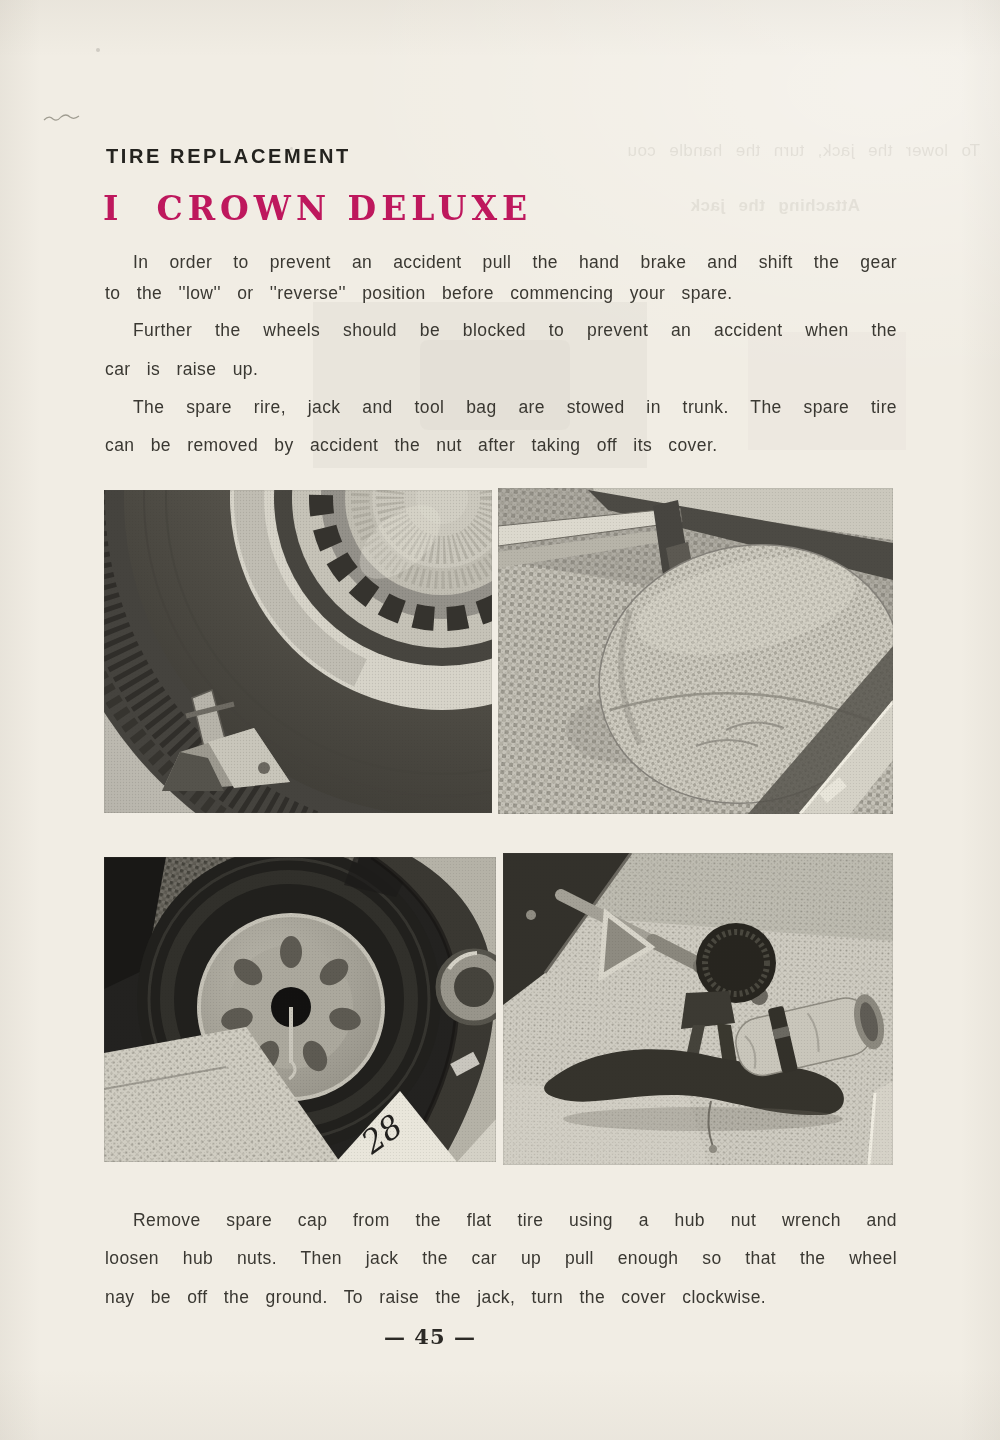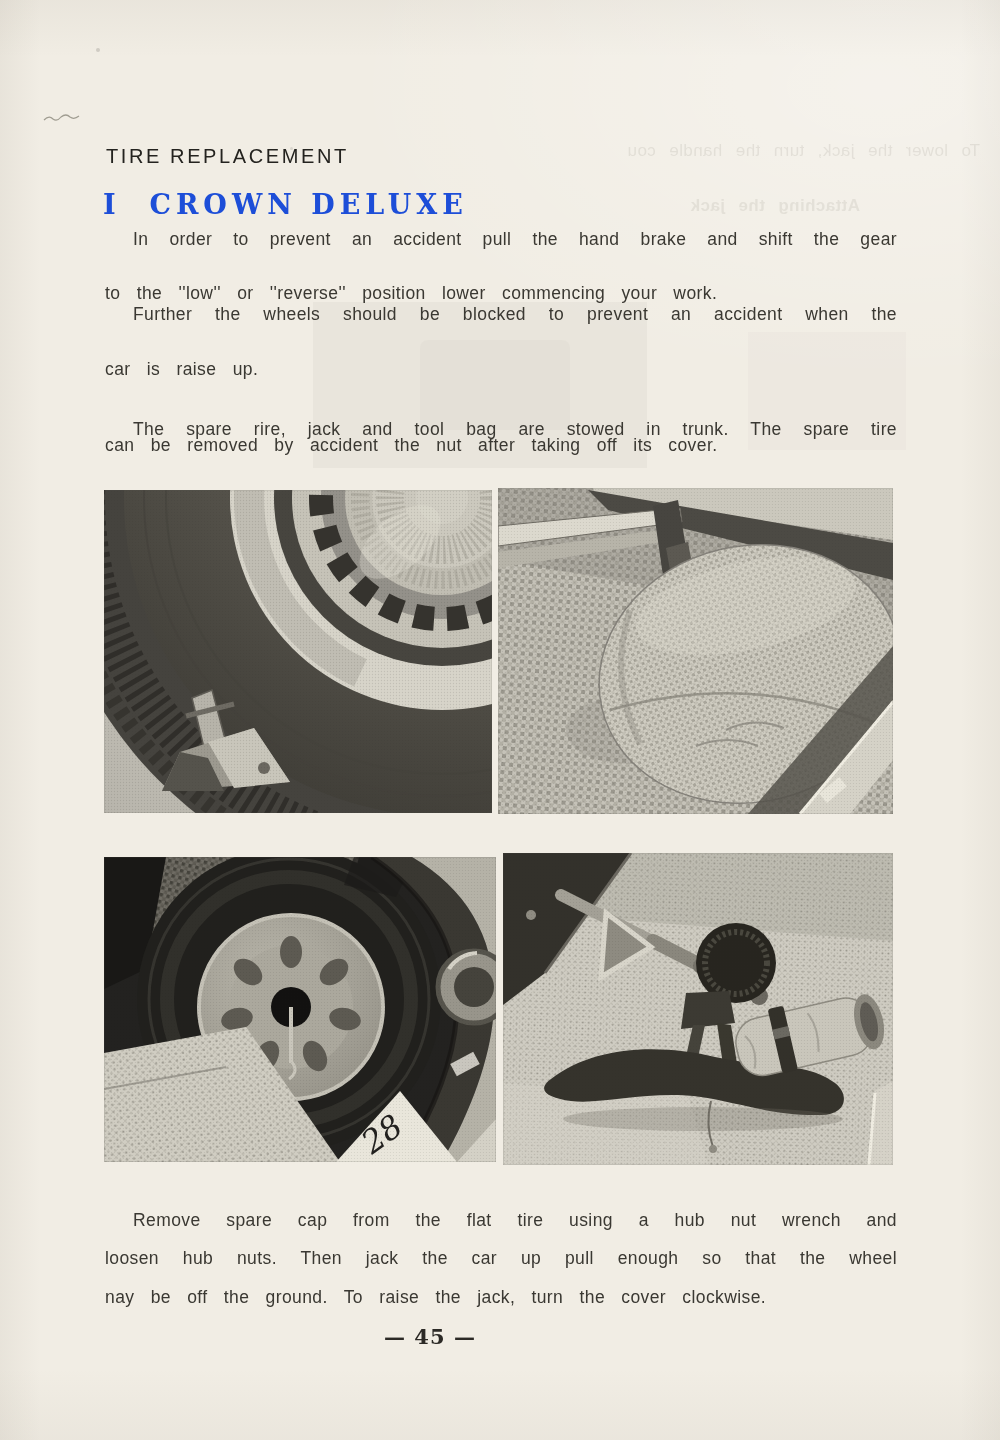--- a/index.html
+++ b/index.html
@@ -8,26 +8,26 @@
     font-family:"Liberation Sans",sans-serif;
     background:
       radial-gradient(900px 500px at 88% 6%, rgba(255,255,255,0.30), rgba(255,255,255,0) 60%),
       linear-gradient(to right, rgba(110,100,85,0.07), rgba(110,100,85,0) 4%, rgba(110,100,85,0) 96%, rgba(110,100,85,0.06)),
       linear-gradient(to bottom, rgba(110,100,85,0.06), rgba(110,100,85,0) 4%, rgba(110,100,85,0) 95%, rgba(110,100,85,0.05)),
       #f1ede4;
     color:#37352f;
   }
   .abs{position:absolute;}
   .section-title{
-    left:106px;top:145px;font-size:20px;font-weight:400;letter-spacing:2.6px;
+    left:106px;top:145px;font-size:20px;font-weight:700;letter-spacing:2.6px;
     color:#24231f;white-space:pre;
   }
   .chapter-heading{
-    left:103px;top:189px;font-family:"DejaVu Serif",serif;font-size:27px;font-weight:600;
-    letter-spacing:5px;color:#1d4ed8;white-space:pre;
+    left:103px;top:189px;font-family:"DejaVu Serif",serif;font-size:33px;font-weight:600;
+    letter-spacing:5px;color:#be185d;white-space:pre;
   }
   .bline{
     position:absolute;left:105px;width:792px;font-size:17.5px;letter-spacing:0.4px;
     word-spacing:11px;color:#3a3832;line-height:24px;
   }
   .just{text-align:justify;text-align-last:justify;word-spacing:2px;}
   .ind{padding-left:28px;box-sizing:border-box;}
   .page-number{
     left:0;top:1324px;width:860px;text-align:center;font-family:"DejaVu Serif",serif;
     font-size:21px;font-weight:600;letter-spacing:1px;color:#2c2a26;
@@ -56,25 +56,25 @@
 <svg class="abs" style="left:42px;top:110px" width="40" height="16" viewBox="0 0 40 16">
   <path d="M2,10 q5,-5 9,-1 q4,3 8,-2 q5,-4 9,0 q4,3 9,-1" stroke="#7d7a6e" stroke-width="1.2" fill="none" opacity="0.7"></path>
 </svg>
 <div class="speck" style="left:96px;top:48px;width:4px;height:4px;opacity:.25"></div>
 <div class="speck" style="left:290px;top:147px;width:3px;height:3px;opacity:.18"></div>
 <div class="speck" style="left:556px;top:960px;width:3px;height:3px;opacity:.2"></div>
 
 <div class="abs section-title">TIRE REPLACEMENT</div>
 <div class="abs chapter-heading">I  CROWN DELUXE</div>
 
-<div class="bline just ind" style="top:227px">In order to prevent an accident pull the hand brake and shift the gear</div>
-<div class="bline" style="top:281px">to the ''low'' or ''reverse'' position lower commencing your work.</div>
-<div class="bline just ind" style="top:302px">Further the wheels should be blocked to prevent an accident when the</div>
+<div class="bline just ind" style="top:250px">In order to prevent an accident pull the hand brake and shift the gear</div>
+<div class="bline" style="top:281px">to the ''low'' or ''reverse'' position before commencing your spare.</div>
+<div class="bline just ind" style="top:318px">Further the wheels should be blocked to prevent an accident when the</div>
 <div class="bline" style="top:357px">car is raise up.</div>
-<div class="bline just ind" style="top:417px">The spare rire, jack and tool bag are stowed in trunk.  The spare tire</div>
+<div class="bline just ind" style="top:395px">The spare rire, jack and tool bag are stowed in trunk.  The spare tire</div>
 <div class="bline" style="top:433px">can be removed by accident the nut after taking off its cover.</div>
 <div class="bline just ind" style="top:1208px">Remove spare cap from the flat tire using a hub nut wrench and</div>
 <div class="bline just" style="top:1246px">loosen hub nuts.  Then jack the car up pull enough so that the wheel</div>
 <div class="bline" style="top:1285px">nay be off the ground.  To raise the jack, turn the cover clockwise.</div>
 
 <figure class="photo" style="left:104px;top:490px;margin:0" role="img" aria-label="Close-up of whitewall spare tire with wheel cap and jack chock">
 <svg width="388" height="323" viewBox="0 0 388 323">
   <defs>
     <linearGradient id="p1bg" x1="0" y1="1" x2="1" y2="0">
       <stop offset="0" stop-color="#b8b5ac"></stop>

